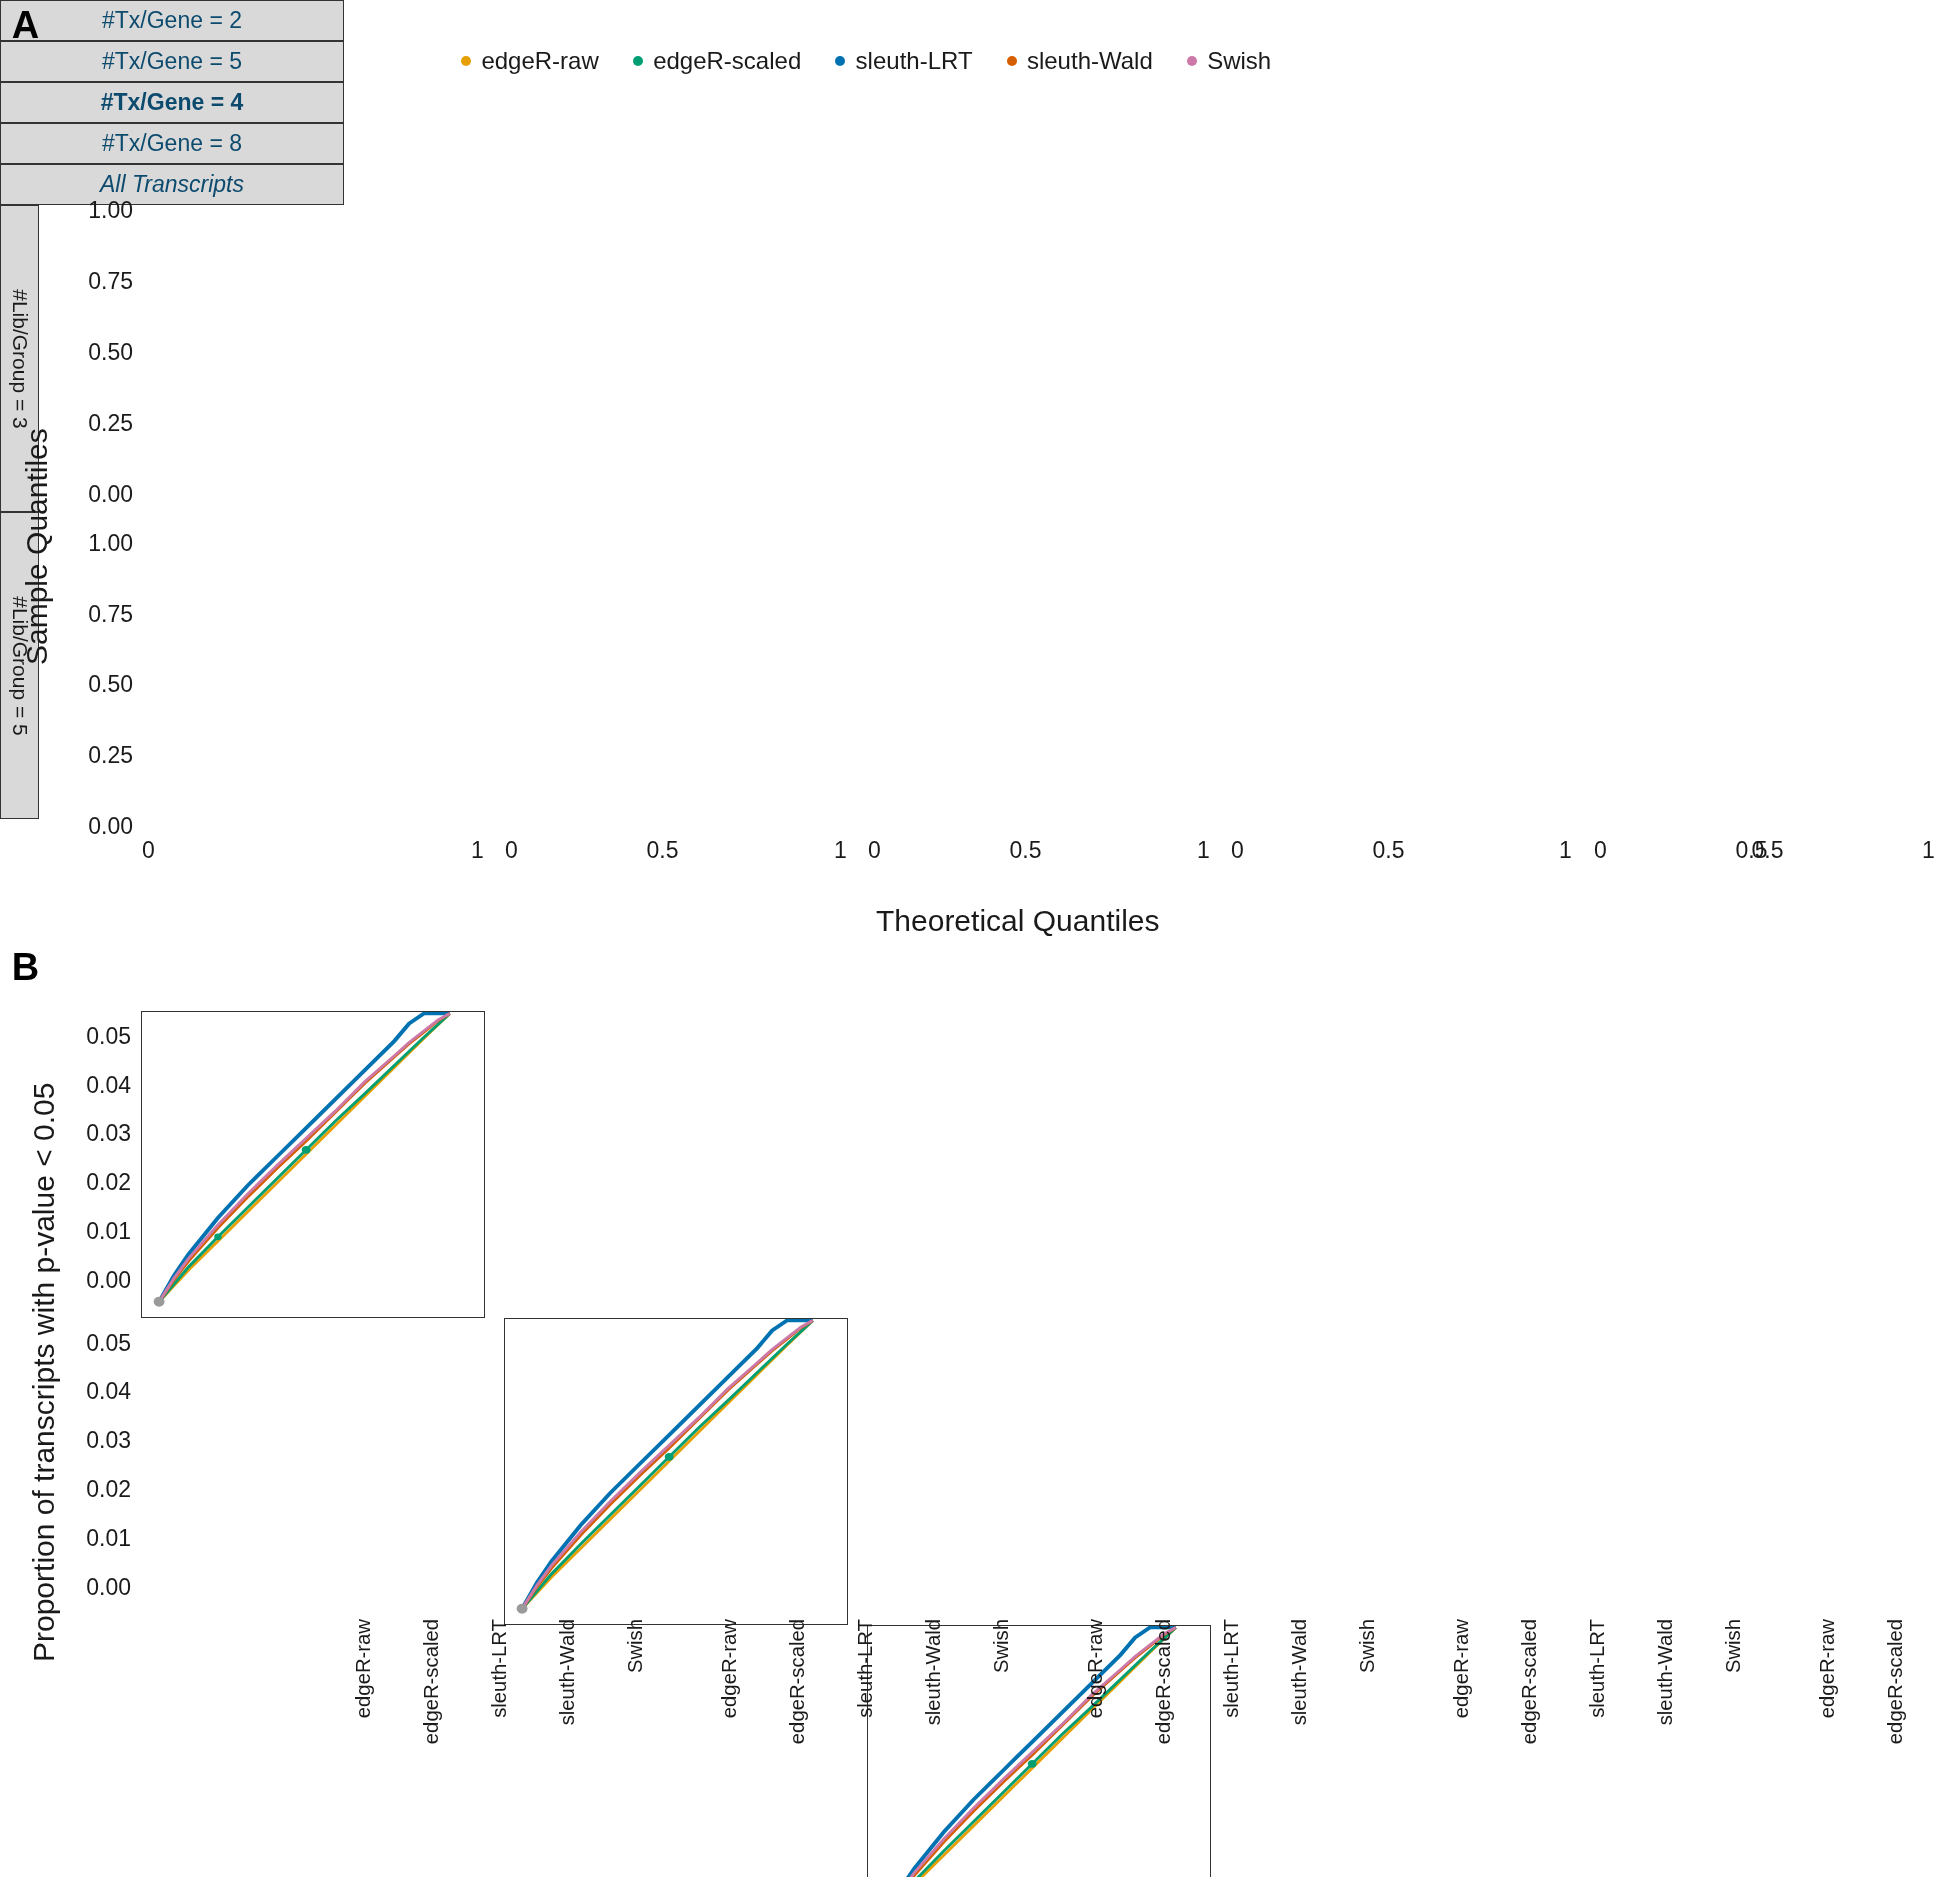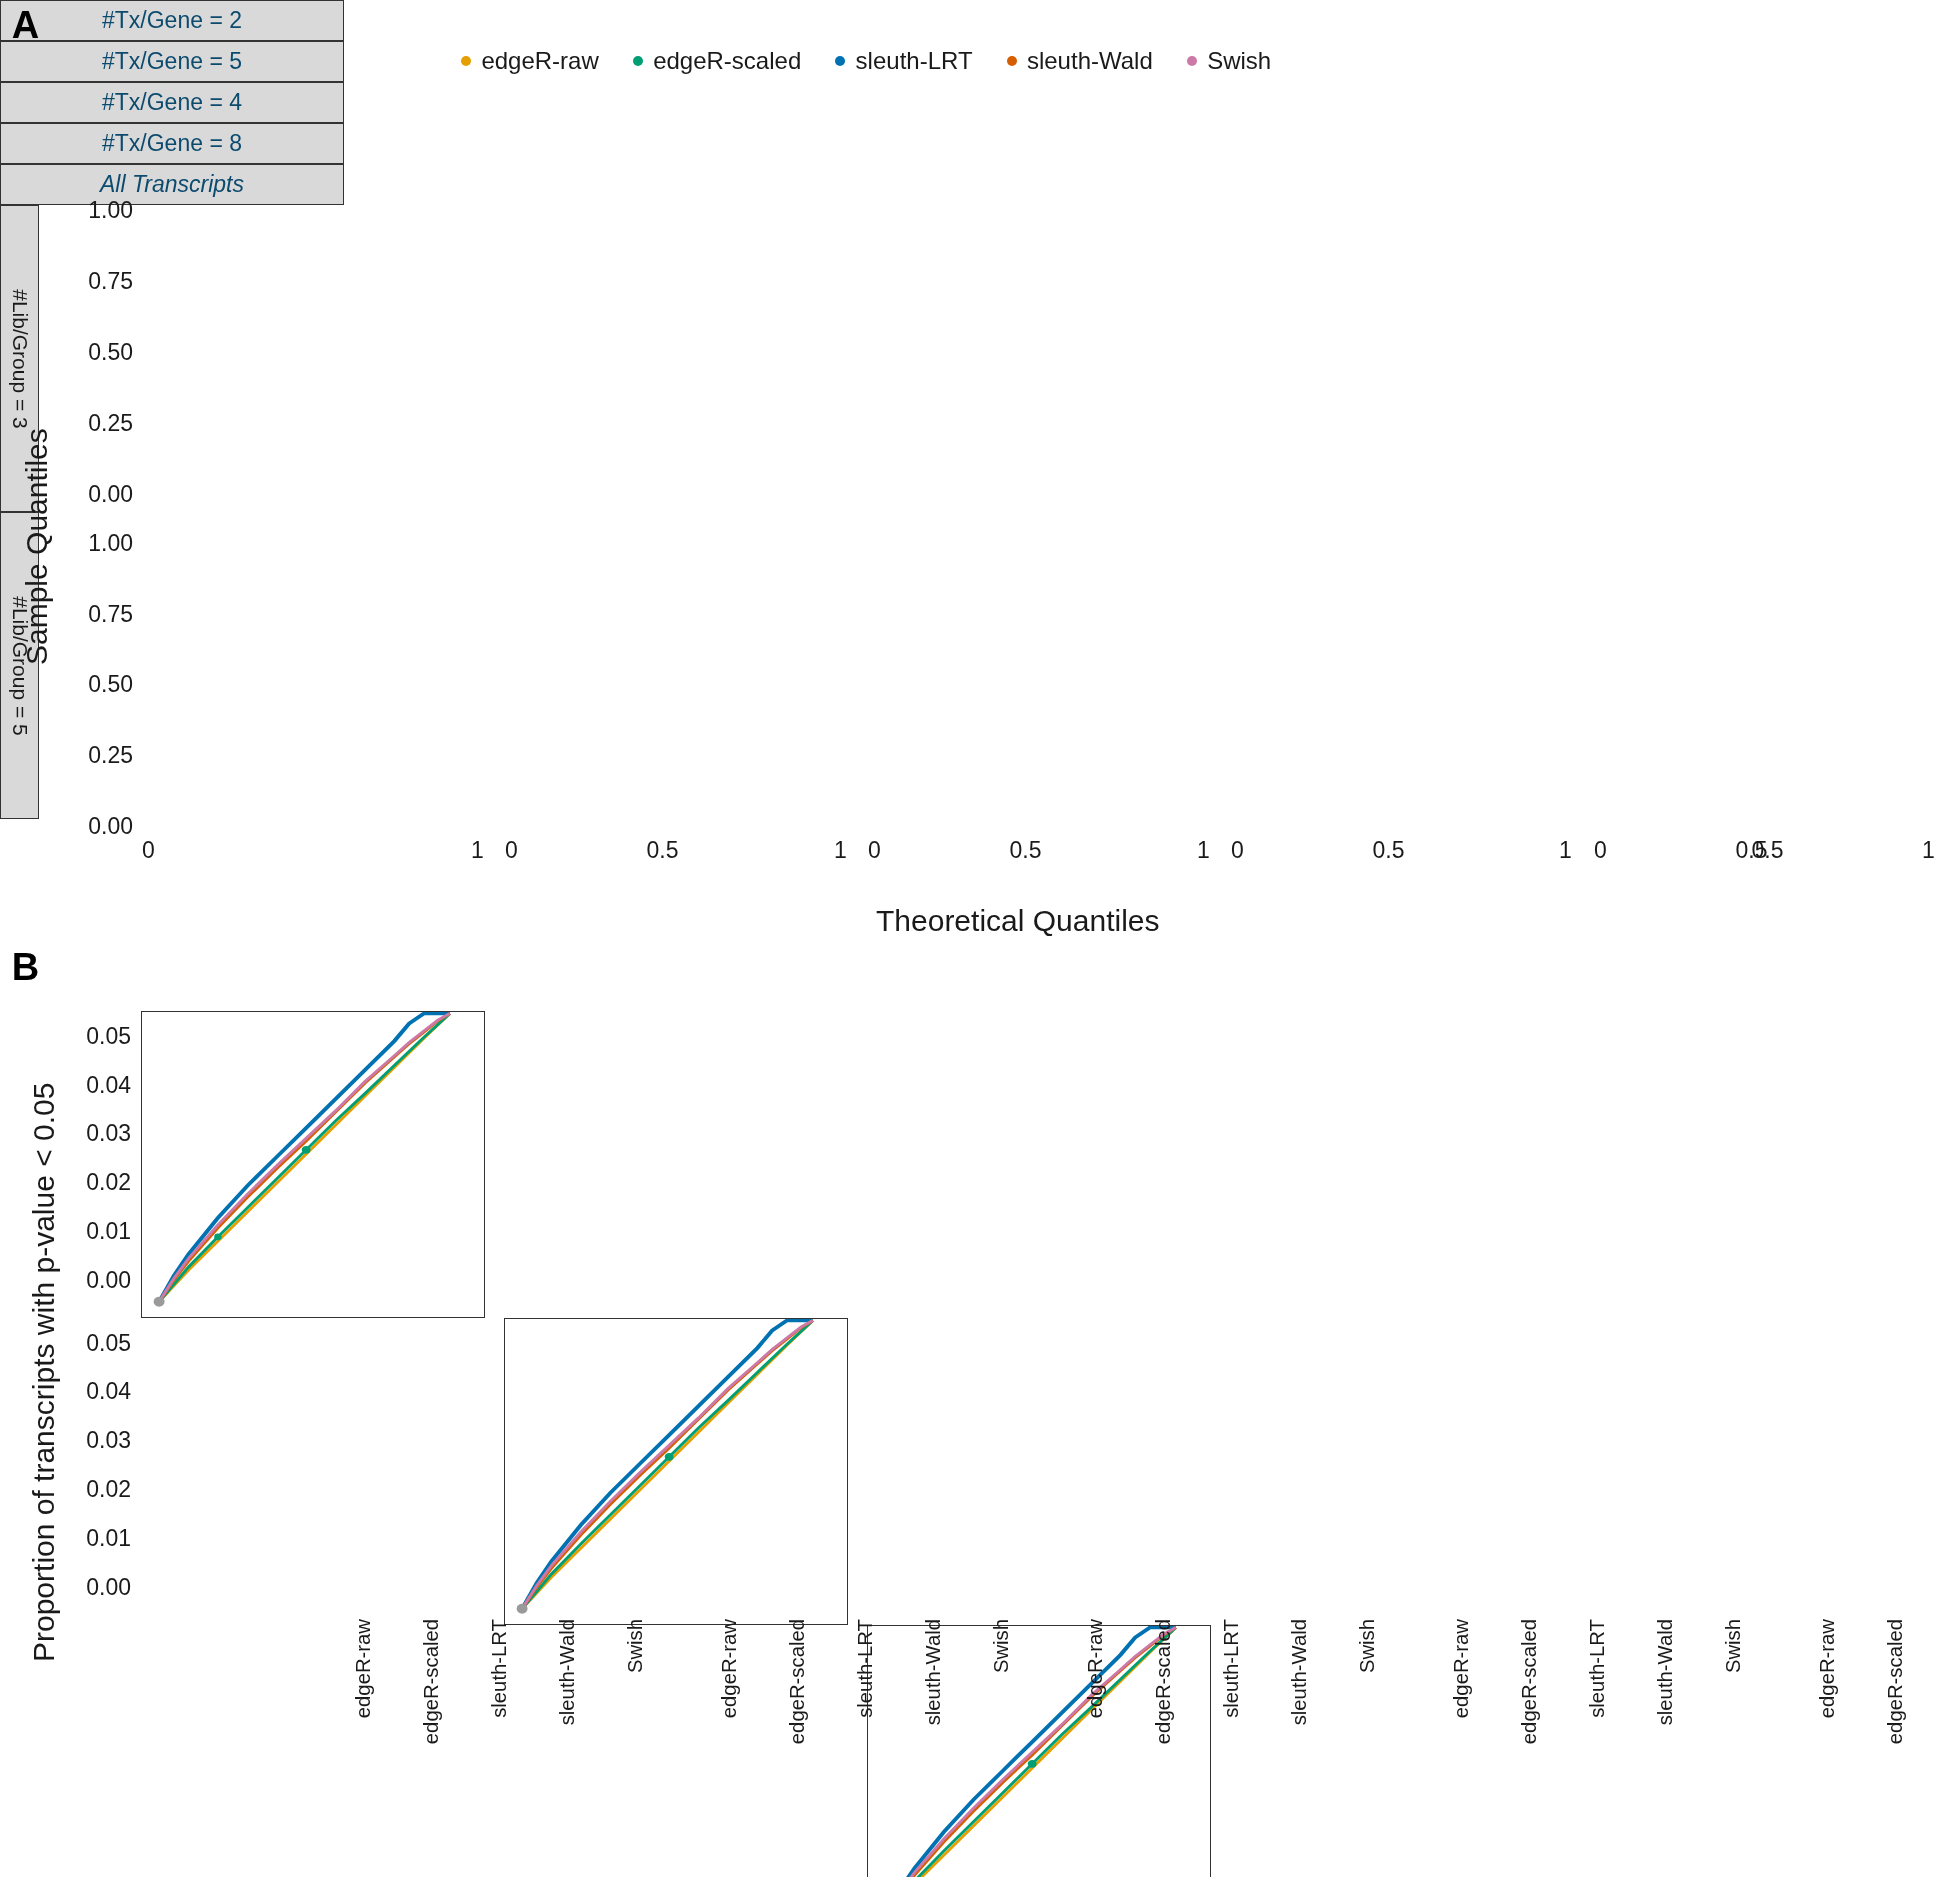--- a/index.html
+++ b/index.html
@@ -58,21 +58,21 @@
       <span class="legend-label">Swish</span>
     </div>
   </div>
 
   <div class="rot-label" style="left:20.3px;top:665px;font-size:30px;">Sample Quantiles</div>
 
   <div class="axis-label" style="left:876px;top:904px;font-size:30px;">Theoretical Quantiles</div>
 
   <div class="strip-top" style="left:141px;top:147px;width:344px;height:41px;">#Tx/Gene = 2</div>
   <div class="strip-top" style="left:504px;top:147px;width:344px;height:41px;">#Tx/Gene = 5</div>
-  <div class="strip-top" style="left:867px;top:147px;width:344px;height:41px;">#Tx/Gene = 4</div>
+  <div class="strip-top" style="left:867px;top:147px;width:344px;height:41px;font-weight:bold;">#Tx/Gene = 4</div>
   <div class="strip-top" style="left:1229px;top:147px;width:344px;height:41px;">#Tx/Gene = 8</div>
   <div class="strip-top" style="left:1592px;top:147px;width:344px;height:41px;font-style:italic;">All Transcripts</div>
 
   <div class="strip-right" style="left:1939px;top:192px;width:39px;height:307px;">
       <span>#Lib/Group = 3</span>
     </div>
   <div class="strip-right" style="left:1939px;top:524px;width:39px;height:307px;">
       <span>#Lib/Group = 5</span>
     </div>
 

